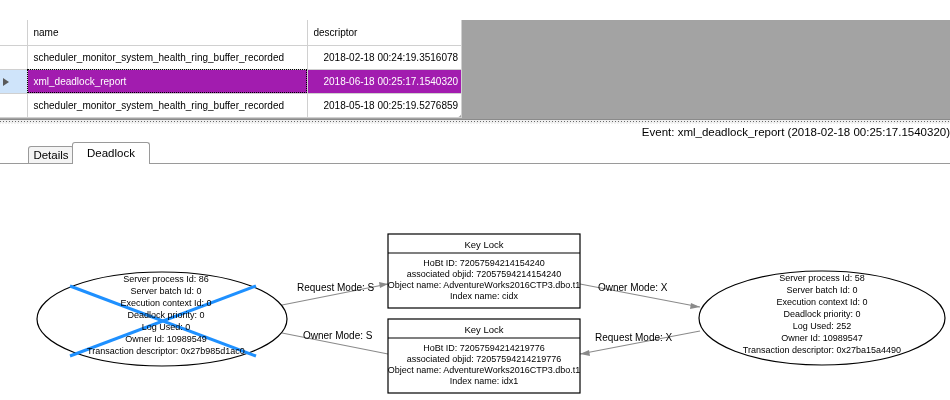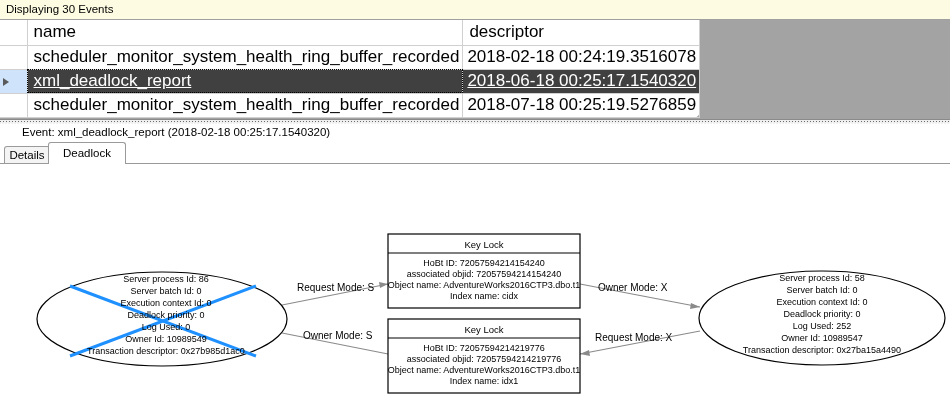--- a/index.html
+++ b/index.html
@@ -32,21 +32,21 @@
   .grid-wrap {
     position: absolute; left: 0; top: 20px;
     width: 950px; height: 99px;
     background: #a3a3a3;
     overflow: hidden;
   }
   table.grid {
     border-collapse: collapse;
     table-layout: fixed;
     background: #ffffff;
-    font-size: 17px;
+    font-size: 10px;
     border-radius: 7px;
   }
   table.grid td, table.grid th {
     border: 1px solid #d0d0d0;
     border-top: none;
     border-left: none;
     height: 24px;
     padding: 0 3px;
     font-weight: normal;
     text-align: left;
@@ -59,26 +59,25 @@
   .col-name { width: 280px; }
   .col-ts   { width: 132px; }
   table.grid thead th {
     background: #ffffff;
     border-bottom: 1px solid #d0d0d0;
     height: 25px;
     padding-left: 6px;
   }
   table.grid thead th.col-sel { padding-left: 0; }
   table.grid tbody td.cell-name { padding-left: 6px; margin-left: 36px; }
-  table.grid tbody td.cell-ts   { padding-left: 4px; }
+  table.grid tbody td.cell-ts   { padding-left: 16px; }
   tr.row-selected td.cell-name,
   tr.row-selected td.cell-ts {
-    background: #404040;
+    background: #a21caf;
     color: #ffffff;
-    text-decoration: underline;
   }
   tr.row-selected td.cell-name {
     outline: 1px dotted #000;
     outline-offset: -1px;
   }
   td.cell-sel {
     background: #ffffff;
     text-align: center;
     vertical-align: middle;
     padding: 0;
@@ -111,39 +110,41 @@
   
   .event-title {
     position: absolute; left: 0; top: 124px;
     width: 950px; height: 18px;
     font-size: 11.5px;
     color: #000;
     line-height: 17px;
     padding-left: 22px;
     box-sizing: border-box;
     background: #ffffff;
+    text-align: right;
   }
 
   
   .tabstrip {
     position: absolute; left: 0; top: 142px;
     width: 950px; height: 22px;
   }
   .tab {
     position: absolute;
     bottom: 0;
     box-sizing: border-box;
     font-size: 11.5px;
     color: #000;
     text-align: center;
     background: #f0f0f0;
     border: 1px solid #9a9a9a;
     border-bottom: none;
     border-radius: 3px 3px 0 0;
     cursor: default;
+    margin-left: 24px;
   }
   .tab.inactive {
     left: 4px;
     width: 46px; height: 18px;
     line-height: 16px;
     background: #f4f4f4;
   }
   .tab.active {
     left: 48px;
     width: 78px; height: 22px;
@@ -197,21 +198,20 @@
     stroke: #8a8a8a;
     stroke-width: 1.1;
     fill: none;
   }
 </style>
 </head>
 <body>
 
 <div id="app">
 
-  <div class="status-bar">Displaying 30 Events</div>
 
   <div class="grid-wrap">
     <table class="grid">
       <thead>
         <tr>
           <th class="col-sel"></th>
           <th class="col-name">name</th>
           <th class="col-ts">descriptor</th>
         </tr>
       </thead>
@@ -224,21 +224,21 @@
         <tr class="row-selected">
           <td class="col-sel cell-sel">
             <span class="row-arrow"></span>
           </td>
           <td class="col-name cell-name">xml_deadlock_report</td>
           <td class="col-ts cell-ts">2018-06-18 00:25:17.1540320</td>
         </tr>
         <tr>
           <td class="col-sel cell-sel"></td>
           <td class="col-name cell-name">scheduler_monitor_system_health_ring_buffer_recorded</td>
-          <td class="col-ts cell-ts">2018-07-18 00:25:19.5276859</td>
+          <td class="col-ts cell-ts">2018-05-18 00:25:19.5276859</td>
         </tr>
       </tbody>
     </table>
   </div>
 
   <div class="splitter"></div>
 
   <div class="event-title">Event: xml_deadlock_report (2018-02-18 00:25:17.1540320)</div>
 
   <div class="tabstrip">

